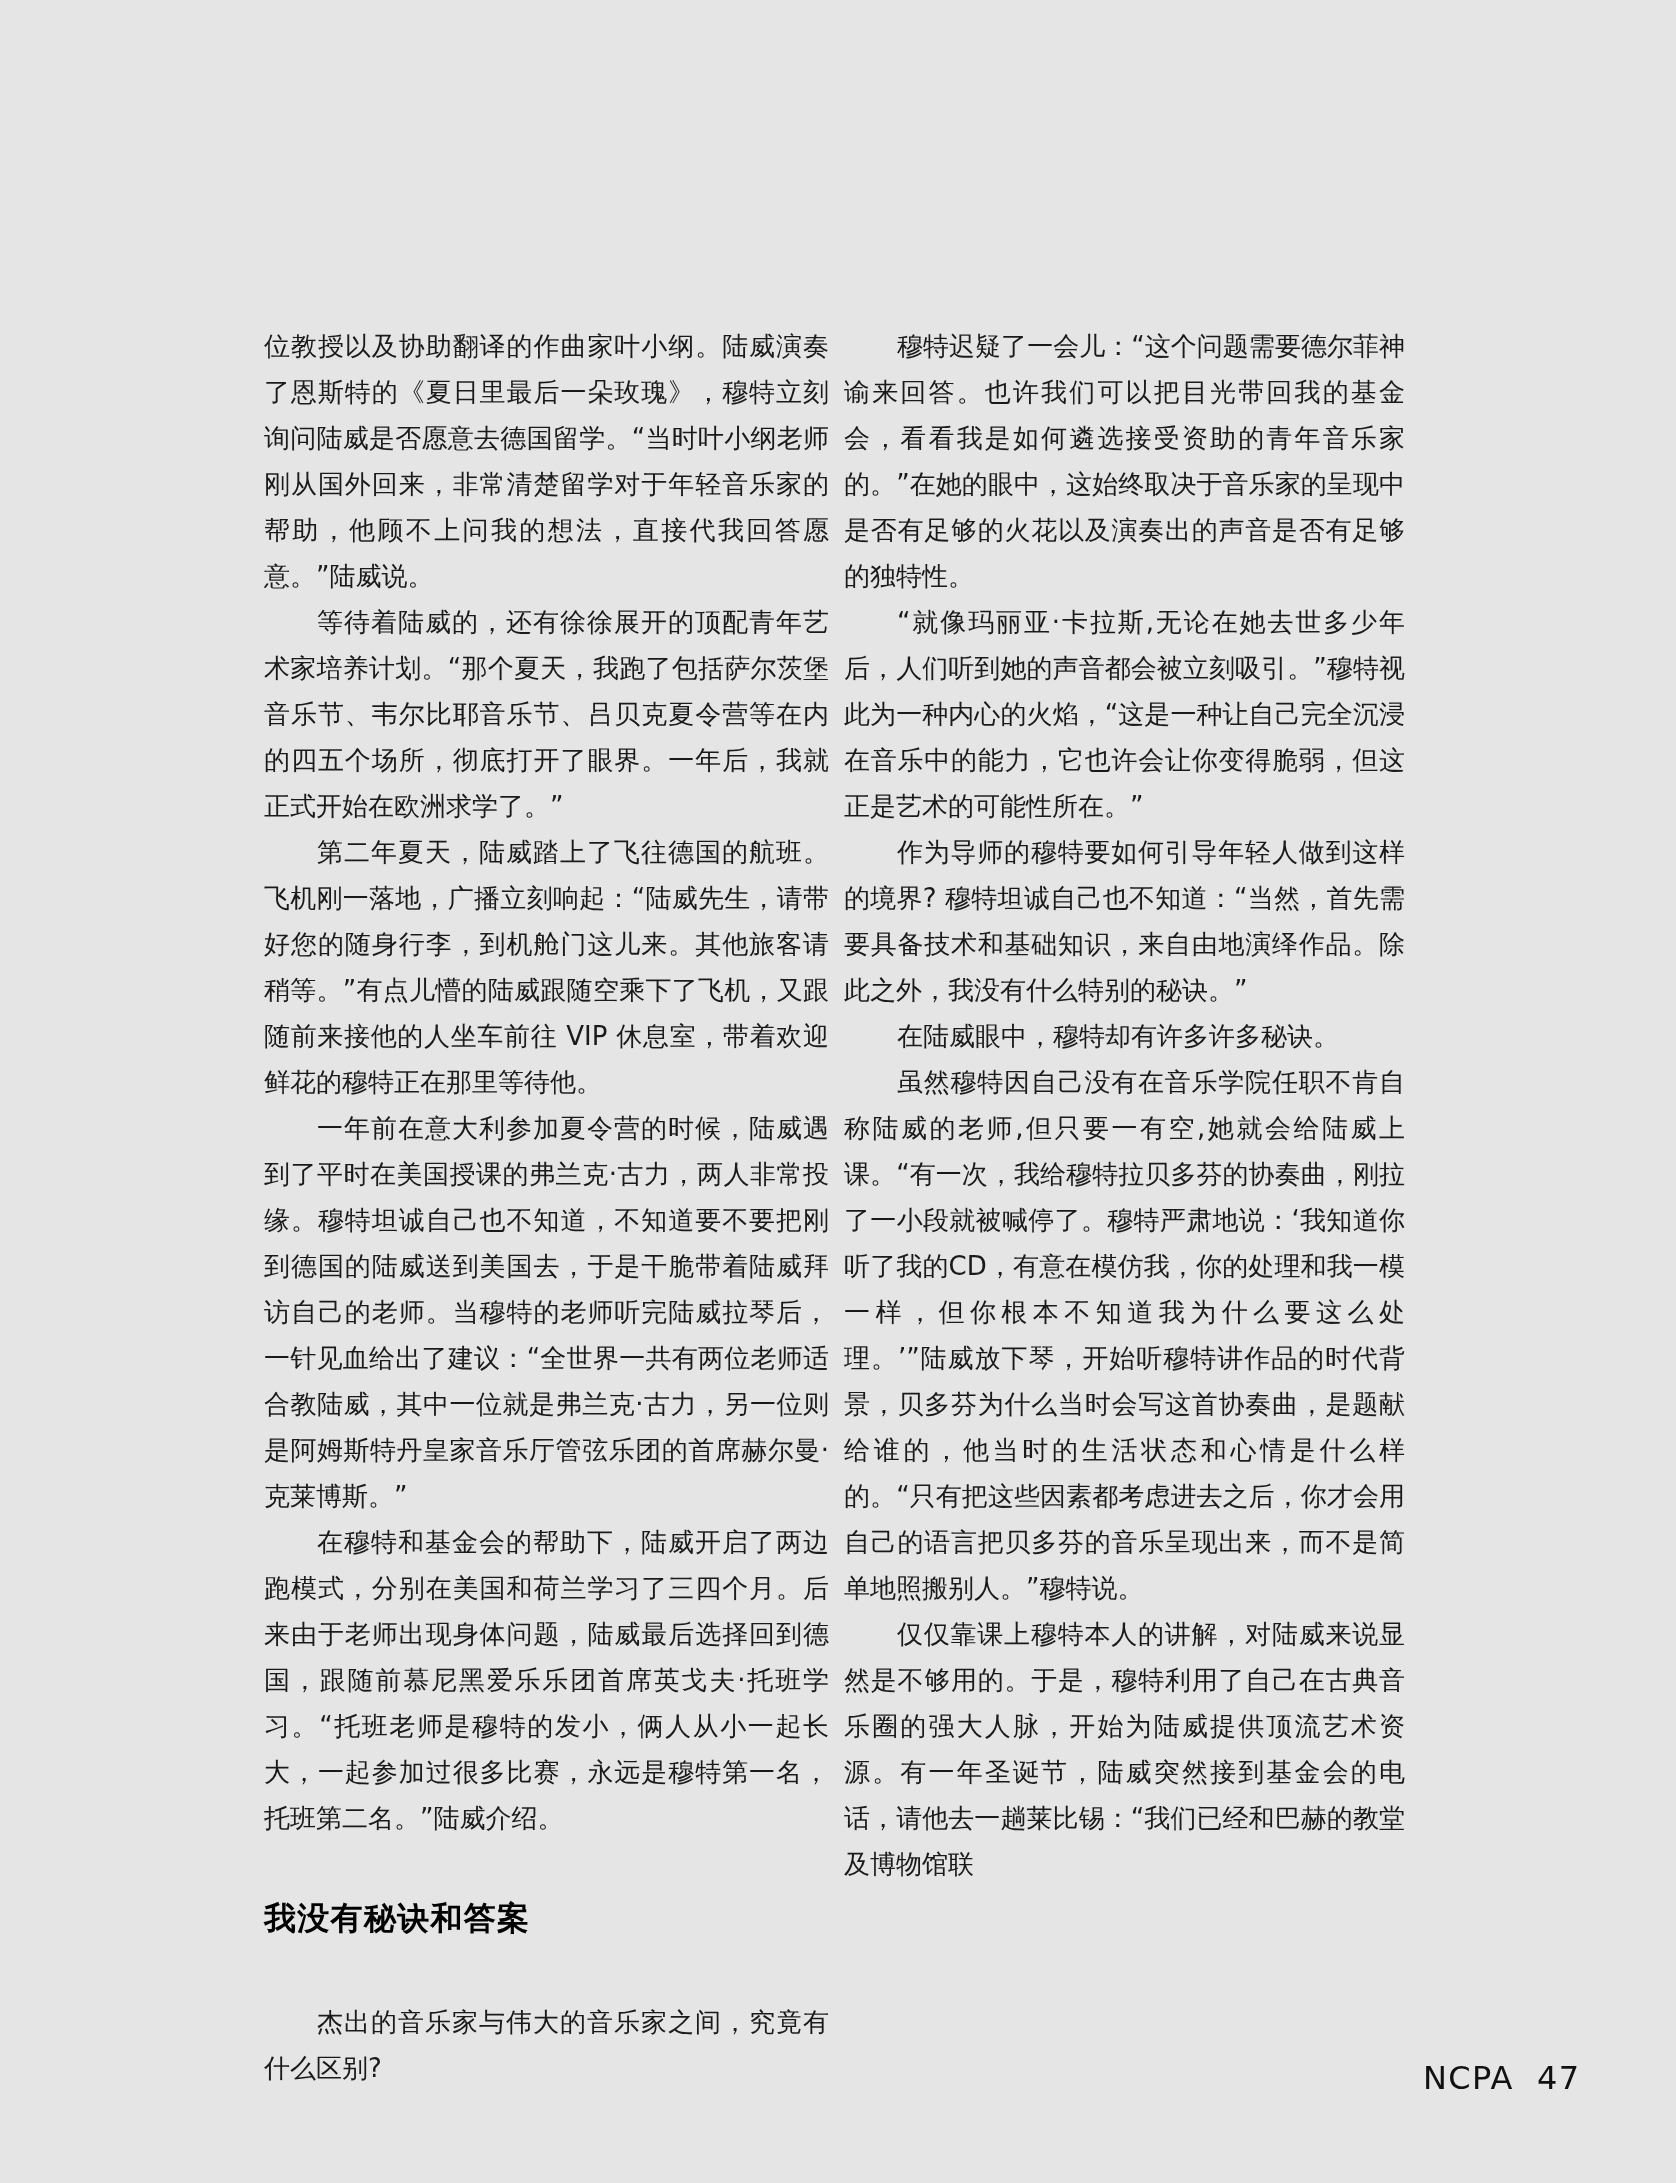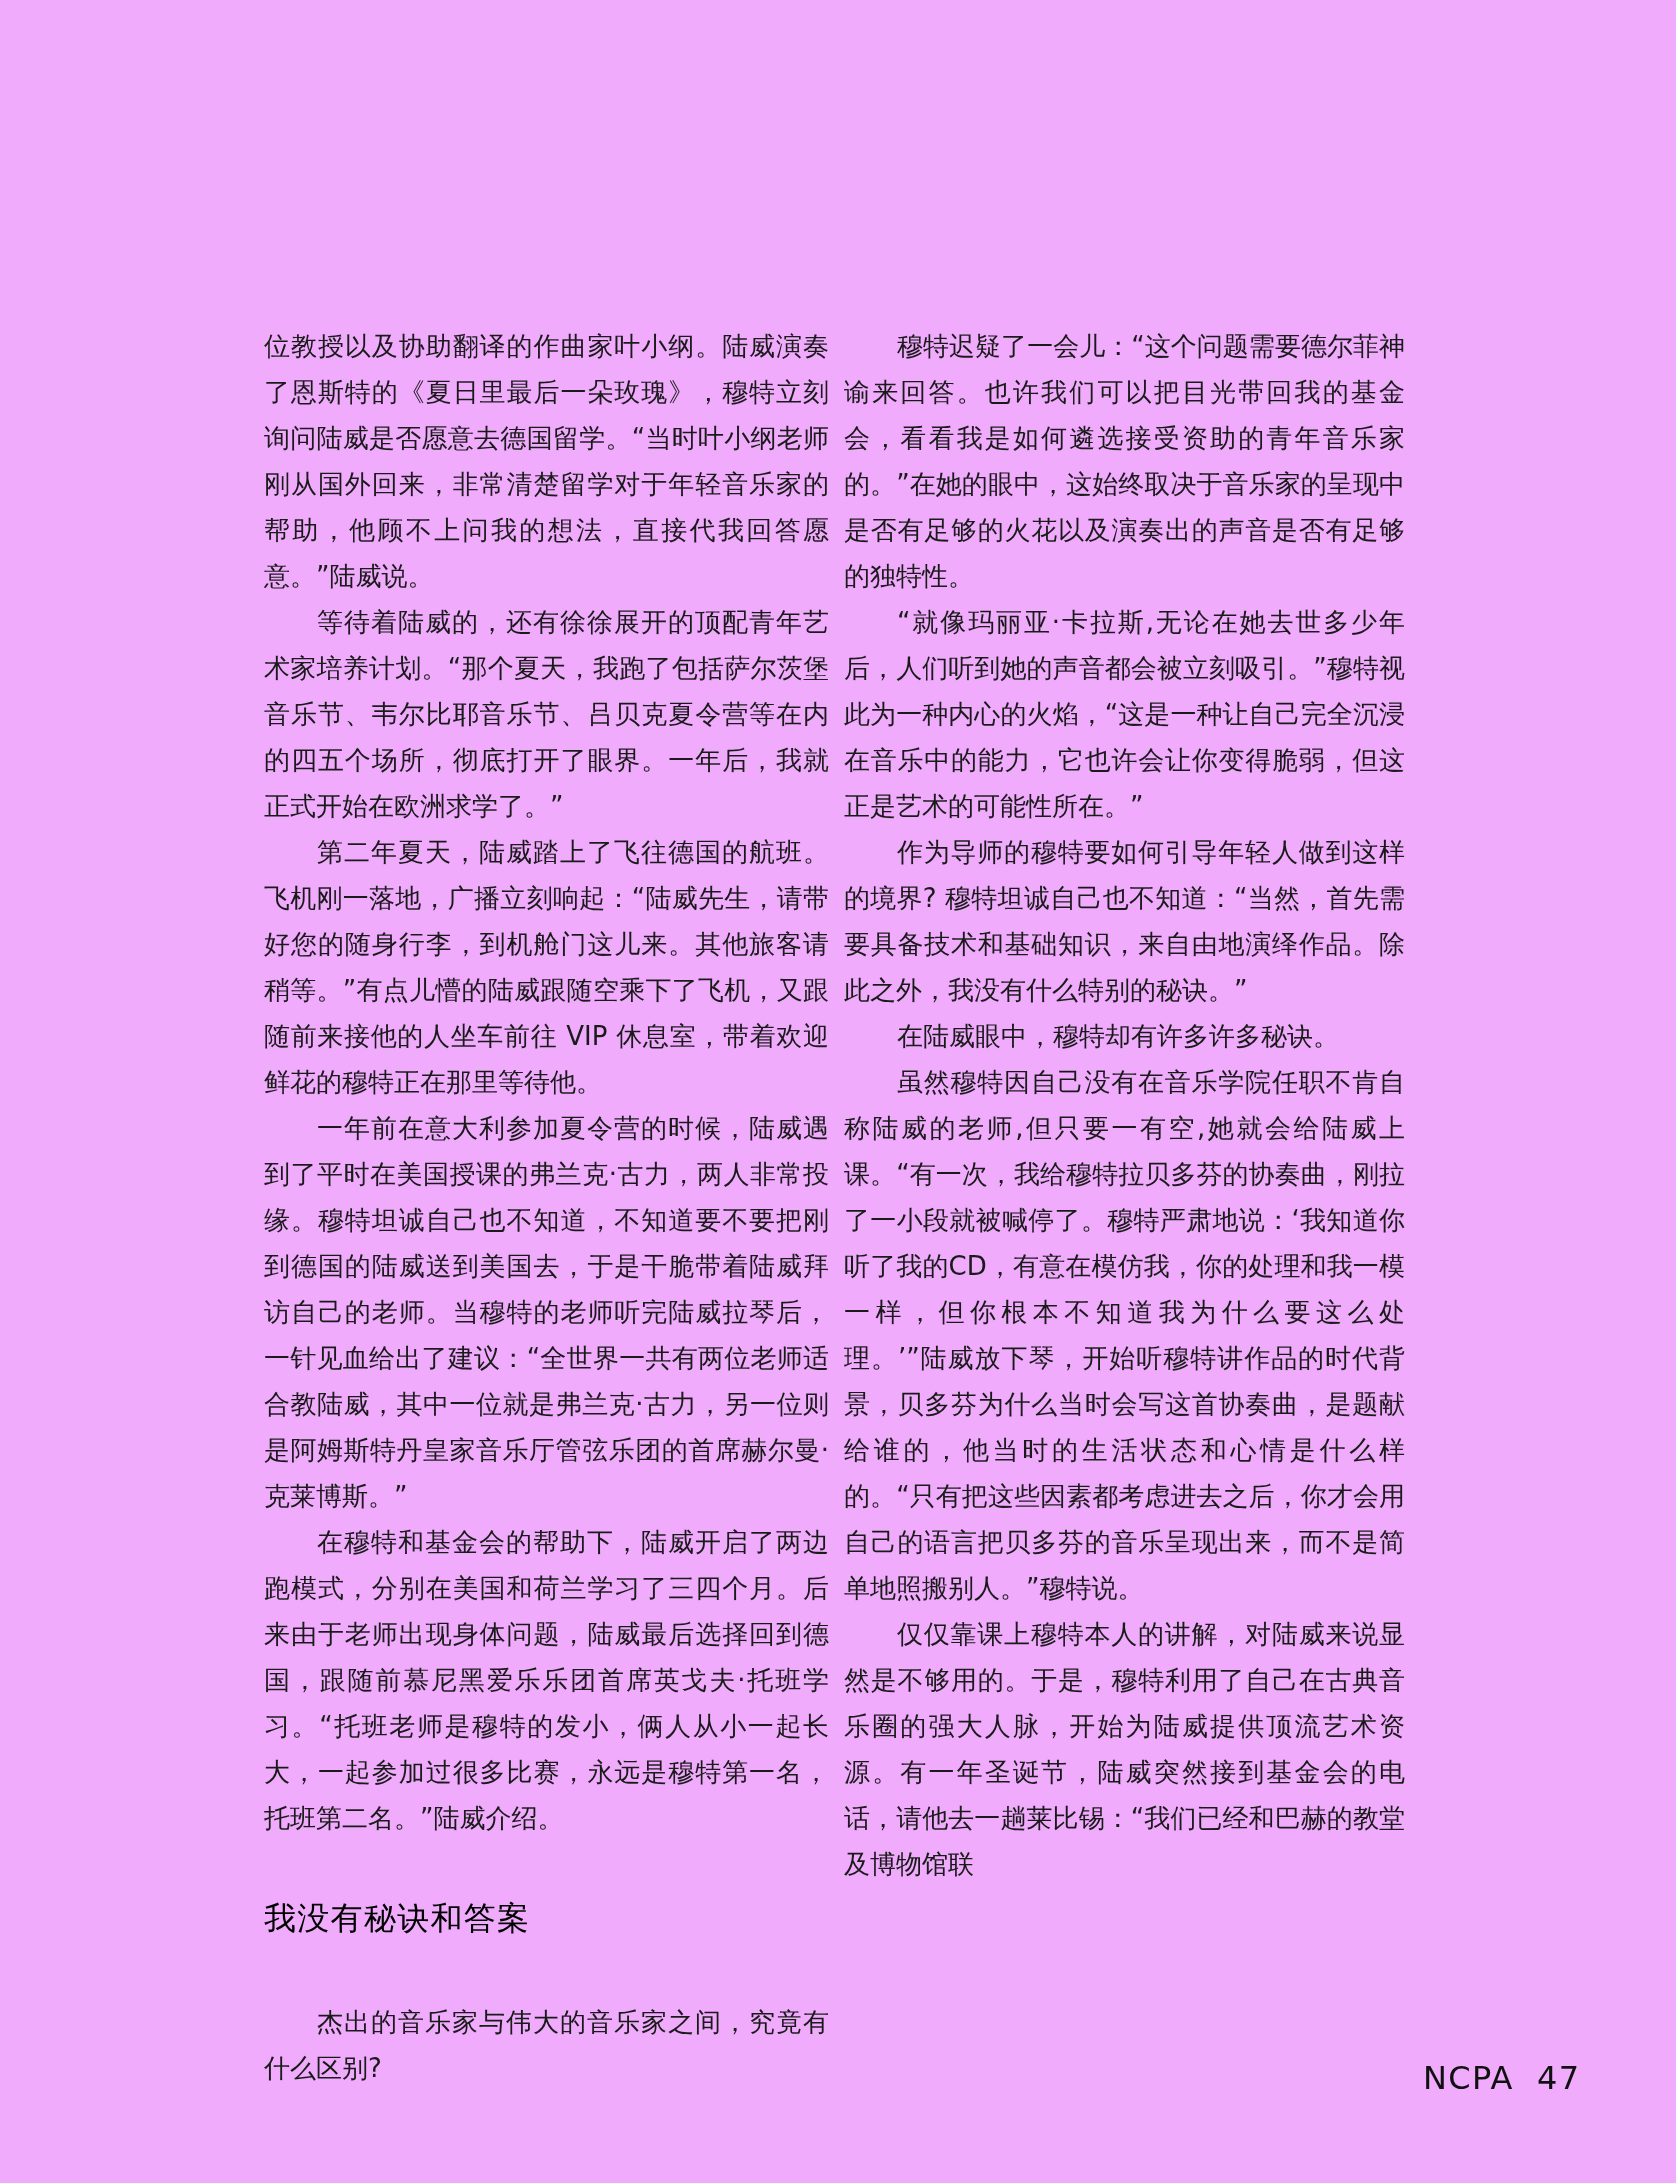--- a/index.html
+++ b/index.html
@@ -4,41 +4,41 @@
 <style>
   html, body { margin: 0; padding: 0; }
   body {
     width: 1676px; height: 2183px;
     background: #ffffff;
     font-family: "DejaVu Sans", "Liberation Sans", sans-serif;
   }
   .page {
     position: relative;
     width: 1676px; height: 2183px;
-    background: #f0abfc;
+    background: #e5e5e5;
     overflow: hidden;
     color: #1a1a1a;
   }
   .col { position: absolute; top: 323px; }
   .col-left  { left: 264px;  width: 565px; }
   .col-right { left: 844px; width: 561px; }
   .para {
     margin: 0;
     font-size: 26px;
     line-height: 46px;
     font-weight: 400;
     color: #1a1a1a;
     text-align: justify;
   }
   .para.indent { text-indent: 53px; }
   .heading {
     margin: 50px 0 54px 0;
     font-size: 32px;
     line-height: 54px;
-    font-weight: 400;
+    font-weight: 700;
     color: #000000;
     letter-spacing: 1.3px;
     text-align: left;
   }
   .footer {
     position: absolute;
     left: 1423px; top: 2061px;
     font-size: 32px;
     line-height: 34px;
     color: #111111;

